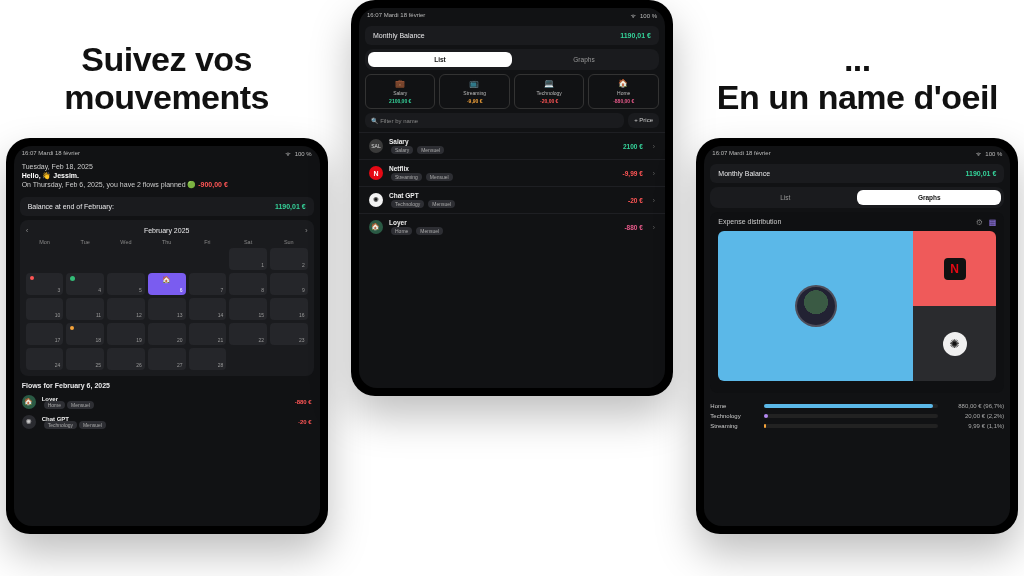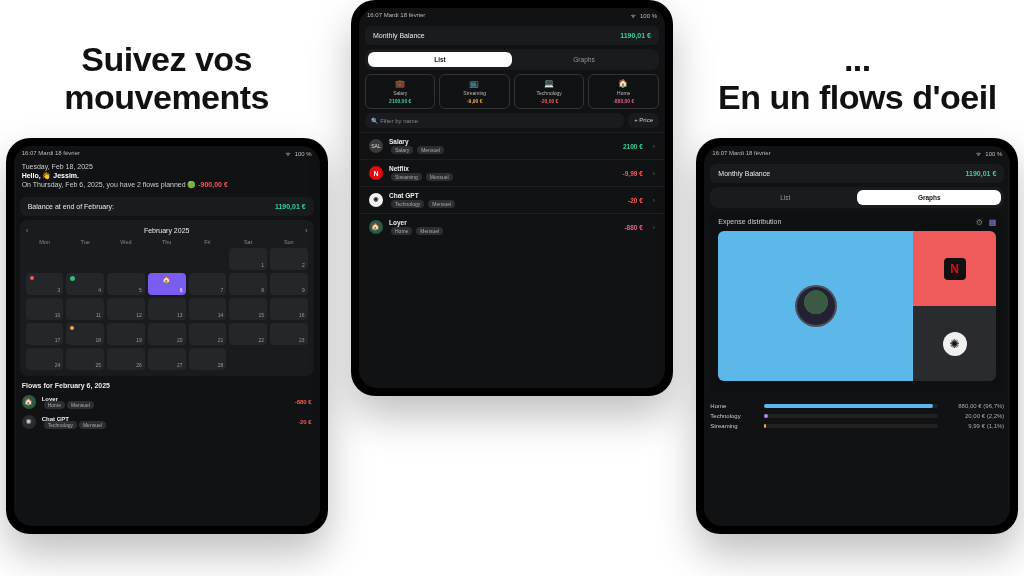--- a/index.html
+++ b/index.html
@@ -379,21 +379,21 @@
               <span class="chev">›</span>
             </div>
           </div>
       </div>
     </div>
   </div>
 
   <div class="col">
     <div class="headline small-top">
       <span class="dddots">...</span><br>
-      <span>En un flows d'oeil</span>
+      <span>En un name d'oeil</span>
     </div>
     <div class="tablet">
       <div class="screen">
         <div class="statusbar">
           <span><span>16:07</span>  <span>Mardi 18 février</span></span>
           <span class="right"><span>ᯤ</span><span>100 %</span></span>
         </div>
         <div class="balrow">
           <span>Monthly Balance</span>
           <span class="amt">1190,01 €</span>

